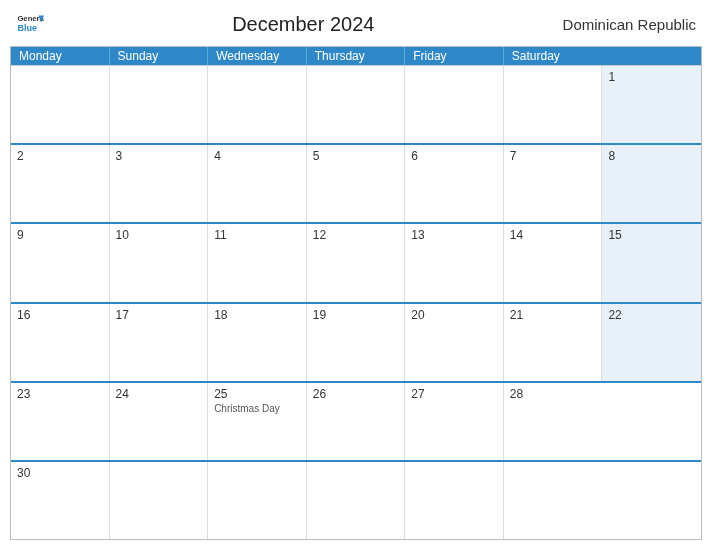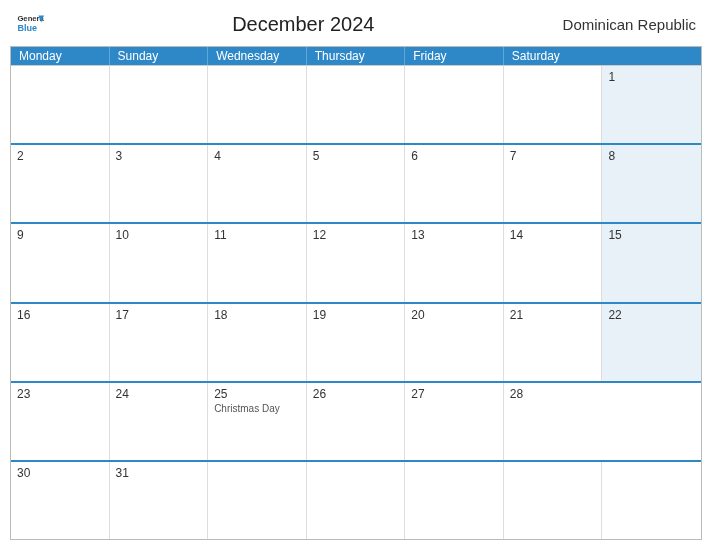--- a/index.html
+++ b/index.html
@@ -257,23 +257,20 @@
           <span class="day-number">27</span>
         </div>
         <div class="day-cell">
           <span class="day-number">28</span>
         </div>
       </div>
       <div class="week-row">
         <div class="day-cell">
           <span class="day-number">30</span>
         </div>
-        <div class="day-cell">
-          <span class="day-number">31</span>
-        </div>
         <div class="day-cell empty"></div>
         <div class="day-cell empty"></div>
         <div class="day-cell empty"></div>
         <div class="day-cell empty"></div>
         <div class="day-cell sunday empty"></div>
       </div>
     </div>
 </div>
 
 </body></html>

